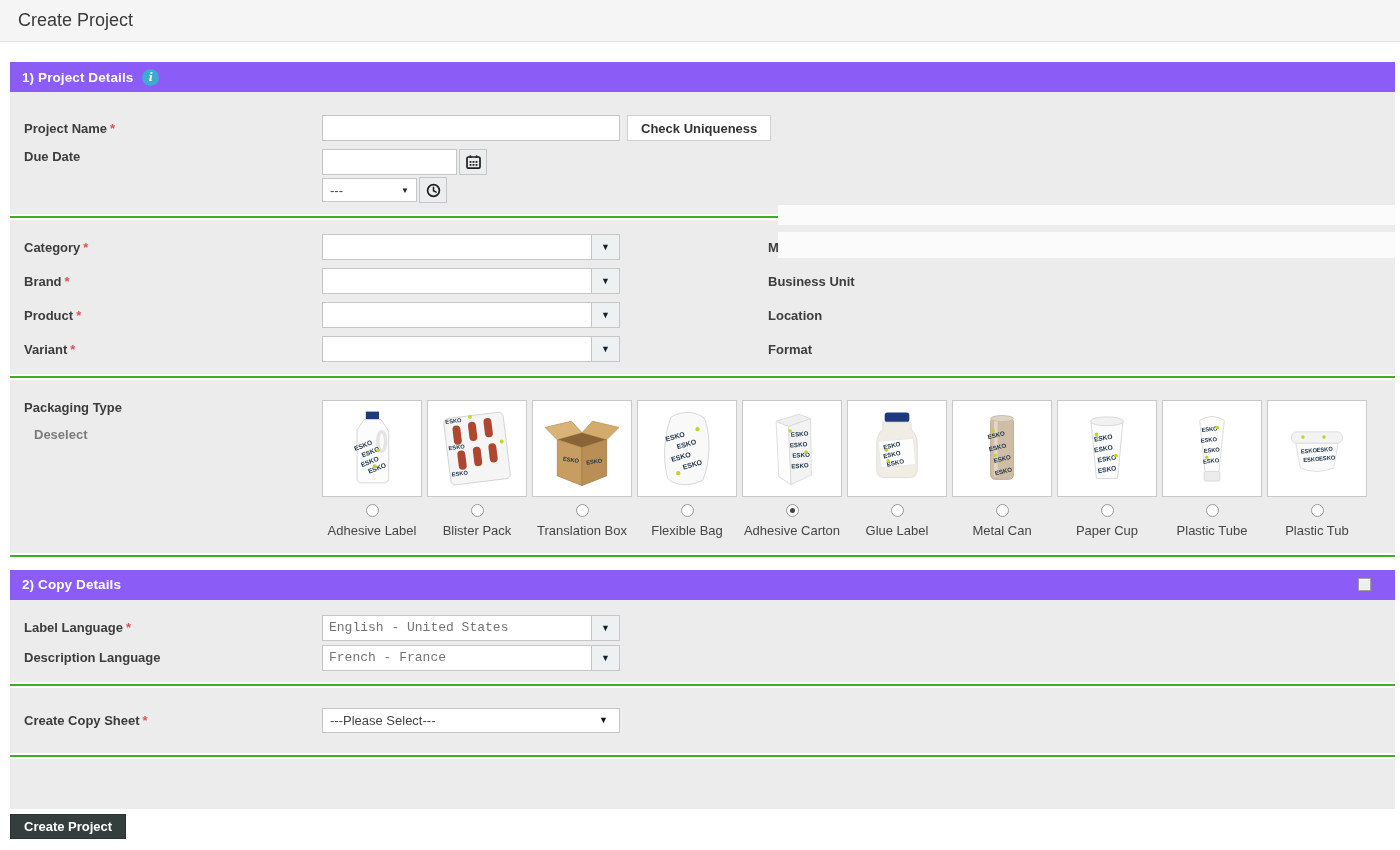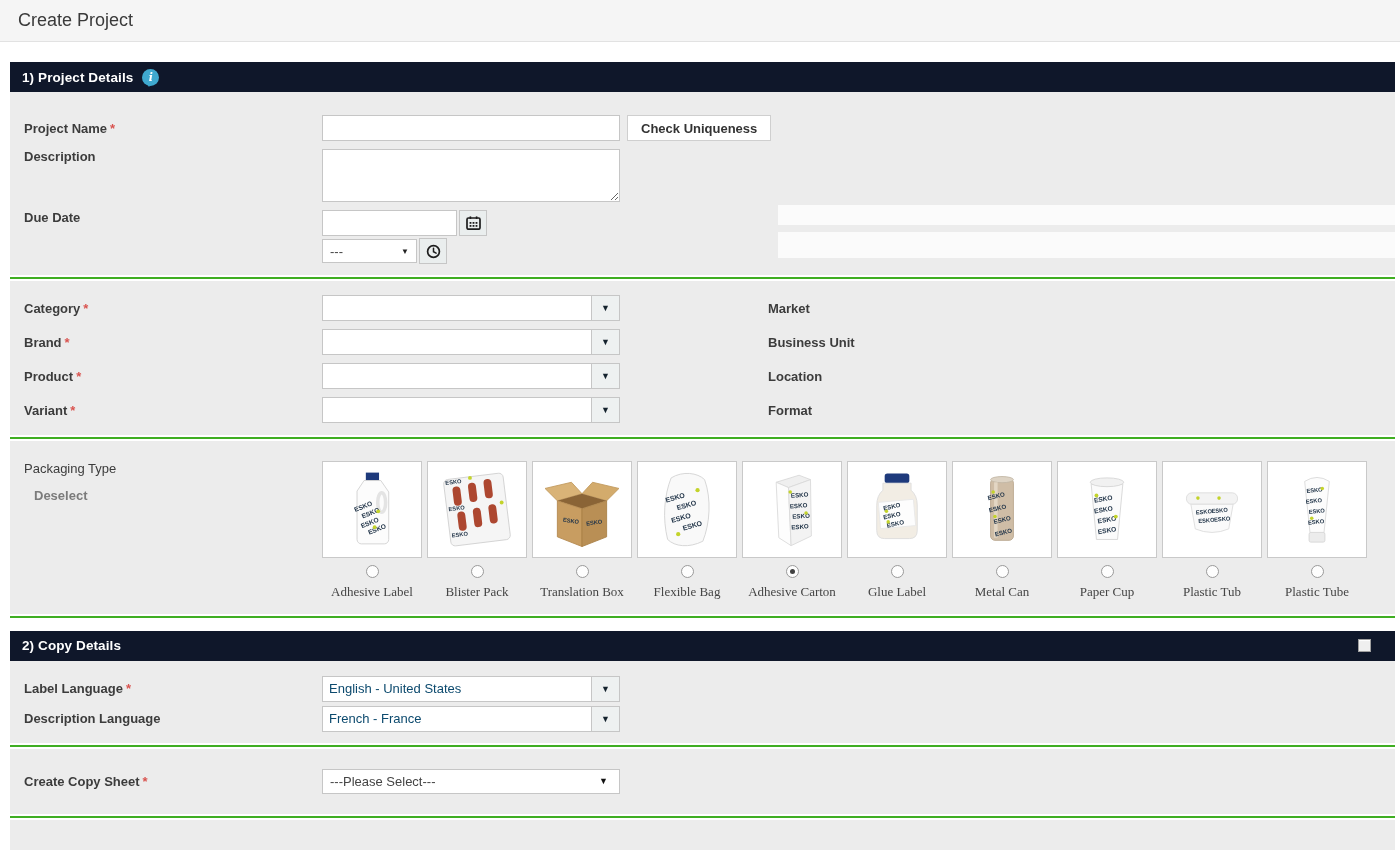--- a/index.html
+++ b/index.html
@@ -9,21 +9,21 @@
 
   
   .title-bar { height:42px; background:#f5f5f5; border-bottom:1px solid #e2e2e2;
                display:flex; align-items:center; padding-left:18px; }
   .title-bar h1 { font-size:18px; font-weight:400; color:#3a3a3a; }
   .top-gap { height:20px; background:#fff; }
 
   .panel { margin:0 5px 0 10px; }
 
   
-  .section-header { height:30px; background:#0f172a; color:#fff; display:flex;
+  .section-header { height:30px; background:#8b5cf6; color:#fff; display:flex;
                     align-items:center; padding:0 12px; }
   .section-title { font-weight:bold; font-size:13.5px; letter-spacing:.1px; }
   .info-icon { width:17px; height:17px; border-radius:50%; background:#3fa9cf; color:#fff;
                font-family:"DejaVu Serif", serif; font-style:italic; font-weight:bold; font-size:11px;
                display:flex; align-items:center; justify-content:center; margin-left:9px; position:relative; cursor:pointer; }
   .info-icon::after { content:""; position:absolute; bottom:-4px; left:4px;
                       border:3px solid transparent; border-top:5px solid #3fa9cf; }
   .header-checkbox { width:13px; height:13px; background:#efefef; border:1px solid #9f9f9f;
                      margin-left:auto; margin-right:12px; box-shadow:inset 0 1px 1px #fff; cursor:pointer; }
 
@@ -31,21 +31,21 @@
   .divider { background:#fff; padding:2px 0; }
   .divider-line { height:2px; background:#3fae22; }
   .panel-gap { height:11px; background:#fff; }
 
   .row { display:flex; align-items:center; margin-bottom:8px; }
   .row.top { align-items:flex-start; }
   .label-col { width:312px; padding-left:14px; font-weight:bold; color:#3c3c3c; flex:0 0 312px; }
   .req { color:#d9534f; font-weight:bold; margin-left:3px; }
 
   input[type=text] { height:26px; width:298px; border:1px solid #c6c6c6; background:#fff;
-                     font-family:Liberation Sans, sans-serif; font-size:13px; color:#0c4a6e; padding:0 6px; }
+                     font-family:Liberation Mono, monospace; font-size:13px; color:#737373; padding:0 6px; }
   textarea { width:298px; height:53px; border:1px solid #c6c6c6; background:#fff;
              font-family:inherit; font-size:13px; color:#333; padding:2px 6px; }
 
   .btn-plain { height:26px; margin-left:7px; padding:0 13px; background:#fff; border:1px solid #cfcfcf;
                font-family:inherit; font-weight:bold; font-size:13px; color:#333; cursor:pointer; }
 
   
   .due-wrap { display:flex; flex-direction:column; }
   .due-line { display:flex; align-items:center; }
   .due-line + .due-line { margin-top:2px; }
@@ -75,21 +75,21 @@
   .tiles { display:flex; gap:5px; }
   .tile { width:100px; cursor:pointer; }
   .tile-img { width:100px; height:97px; background:#fff; border:1px solid #c9c9c9;
               display:flex; align-items:center; justify-content:center; }
   .tile-img svg { width:88px; height:90px; }
   svg text { font-family:"Liberation Sans", sans-serif; font-weight:bold; fill:#23364a; }
   .radio { width:13px; height:13px; border-radius:50%; border:1px solid #9a9a9a; background:#fdfdfd;
            margin:7px auto 5px; position:relative; cursor:pointer; }
   .radio[data-checked="true"]::after { content:""; position:absolute; left:3px; top:3px; right:3px; bottom:3px;
            border-radius:50%; background:#414141; }
-  .tile-label { text-align:center; color:#454545; line-height:1.45; font-size:13px;font-family:Liberation Serif, serif; }
+  .tile-label { text-align:center; color:#454545; line-height:1.45; font-size:13px; }
 
   .groupLang { padding:15px 0 11px; }
   .groupSheet { padding:20px 0; }
   .native-select { width:298px; height:25px; border:1px solid #c6c6c6; background:#fff; color:#444;
                    display:flex; align-items:center; justify-content:space-between; padding:0 11px 0 7px; cursor:pointer; }
   .native-select .arrow { font-size:9px; color:#111; }
   .empty-block { height:50px; background:#ececec; }
 
   .primary-btn { margin:5px 0 0 10px; height:25px; padding:0 13px; background:#333e3d; color:#fff;
                  border:1px solid #2a3332; font-family:inherit; font-weight:bold; font-size:13px; cursor:pointer; }
@@ -111,24 +111,20 @@
       <span class="info-icon">i</span>
     </div>
 
     <div class="group groupA">
       <div class="row">
         <div class="label-col"><span>Project Name</span><span class="req">*</span></div>
         <input type="text" value="" style="">
         <button class="btn-plain">Check Uniqueness</button>
       </div>
 
-      <div class="row top">
-        <div class="label-col">Description</div>
-        <textarea style=""></textarea>
-      </div>
 
       <div class="row top" style="margin-bottom:0;">
         <div class="label-col">Due Date</div>
         <div class="due-wrap">
           <div class="due-line">
             <input type="text" class="date" value="" style="">
             <span class="icon-btn">
               <svg width="15" height="14" viewBox="0 0 15 14">
                 <rect x="1" y="2" width="13" height="11.2" rx="1.4" fill="none" stroke="#1d1d1d" stroke-width="1.7"></rect>
                 <line x1="4.4" y1="0.4" x2="4.4" y2="3" stroke="#1d1d1d" stroke-width="1.6"></line>
@@ -209,21 +205,21 @@
         <div class="right-label">Format</div>
       </div>
     </div>
 
     <div class="divider">
         <div class="divider-line"></div>
       </div>
 
     <div class="group groupC">
       <div class="pkg-left">
-        <div style="font-weight:normal;">Packaging Type</div>
+        <div style="font-weight:bold;">Packaging Type</div>
         <span class="deselect">Deselect</span>
       </div>
       <div class="tiles">
 
         <div class="tile">
           <div class="tile-img">
             <svg viewBox="0 0 100 97">
               <rect x="43" y="6" width="15" height="9" fill="#1e3a7c"></rect>
               <path d="M41 15 h19 l9 13 v54 a5 5 0 0 1 -5 5 H38 a5 5 0 0 1 -5 -5 V27 z" fill="#fcfcfc" stroke="#d0d0d0"></path>
               <ellipse cx="61" cy="40" rx="4.5" ry="11" fill="none" stroke="#e4e4e4" stroke-width="4"></ellipse>
@@ -376,55 +372,55 @@
                 <circle cx="60" cy="56" r="2.2" fill="#c3d32a"></circle>
             </svg>
           </div>
           <div class="radio" data-checked="false"></div>
           <div class="tile-label">Paper Cup</div>
         </div>
 
         <div class="tile">
           <div class="tile-img">
             <svg viewBox="0 0 100 97">
+              <rect x="41" y="74" width="18" height="11" rx="2" fill="#ececec" stroke="#d5d5d5"></rect>
+              <path d="M42 74 L36 16 q14 -9 28 0 L58 74 z" fill="#fcfcfc" stroke="#d8d8d8"></path>
+              <g font-size="6.5" transform="rotate(-6 50 45)">
+                <text x="40" y="28">ESKO</text>
+                  <text x="38" y="40">ESKO</text>
+                <text x="40" y="52">ESKO</text>
+                  <text x="38" y="64">ESKO</text>
+              </g>
+              <circle cx="56" cy="24" r="2" fill="#c3d32a"></circle>
+                <circle cx="44" cy="58" r="2" fill="#c3d32a"></circle>
+            </svg>
+          </div>
+          <div class="radio" data-checked="false"></div>
+          <div class="tile-label">Plastic Tube</div>
+        </div>
+
+        <div class="tile">
+          <div class="tile-img">
+            <svg viewBox="0 0 100 97">
               <rect x="21" y="29" width="58" height="13" rx="6" fill="#f3f3f3" stroke="#dcdcdc"></rect>
               <path d="M26 42 h48 l-5 28 q-19 8 -38 0 z" fill="#fafafa" stroke="#dcdcdc"></path>
               <g font-size="6.5" transform="rotate(-5 50 55)">
                 <text x="32" y="52">ESKO</text>
                   <text x="50" y="52">ESKO</text>
                 <text x="34" y="62">ESKO</text>
                   <text x="52" y="62">ESKO</text>
               </g>
               <circle cx="34" cy="35" r="2" fill="#c3d32a"></circle>
                 <circle cx="58" cy="35" r="2" fill="#c3d32a"></circle>
             </svg>
           </div>
           <div class="radio" data-checked="false"></div>
           <div class="tile-label">Plastic Tub</div>
         </div>
 
-        <div class="tile">
-          <div class="tile-img">
-            <svg viewBox="0 0 100 97">
-              <rect x="41" y="74" width="18" height="11" rx="2" fill="#ececec" stroke="#d5d5d5"></rect>
-              <path d="M42 74 L36 16 q14 -9 28 0 L58 74 z" fill="#fcfcfc" stroke="#d8d8d8"></path>
-              <g font-size="6.5" transform="rotate(-6 50 45)">
-                <text x="40" y="28">ESKO</text>
-                  <text x="38" y="40">ESKO</text>
-                <text x="40" y="52">ESKO</text>
-                  <text x="38" y="64">ESKO</text>
-              </g>
-              <circle cx="56" cy="24" r="2" fill="#c3d32a"></circle>
-                <circle cx="44" cy="58" r="2" fill="#c3d32a"></circle>
-            </svg>
-          </div>
-          <div class="radio" data-checked="false"></div>
-          <div class="tile-label">Plastic Tube</div>
-        </div>
-
       </div>
     </div>
 
     <div class="divider">
         <div class="divider-line"></div>
       </div>
   </div>
 
   <div class="panel-gap"></div>
 

